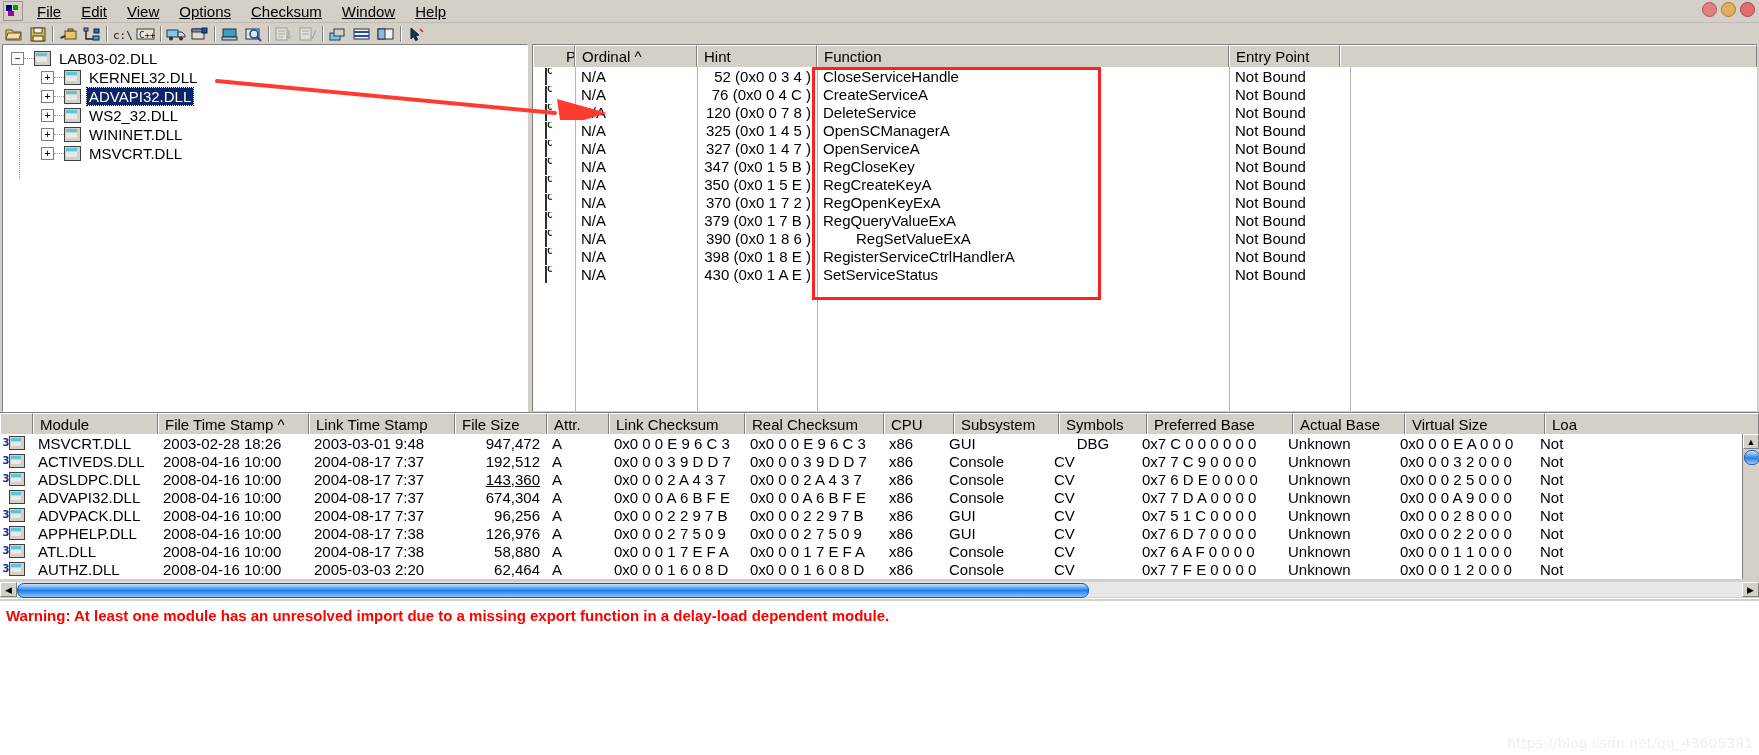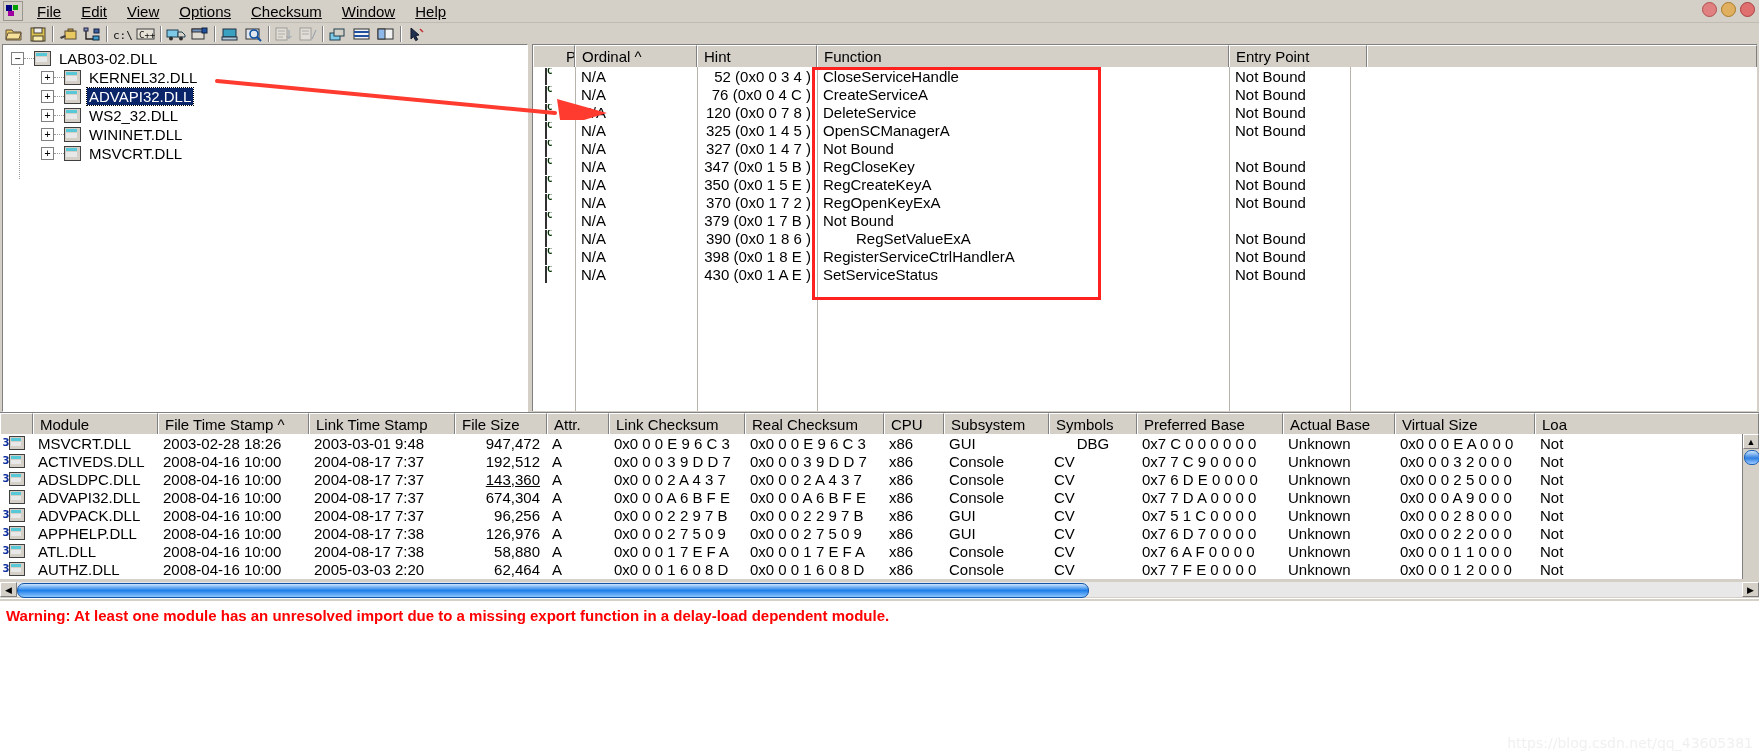--- a/index.html
+++ b/index.html
@@ -367,21 +367,21 @@
   </div>
 
   <div class="splitv"></div>
 
   <div class="imp-pane">
     <div class="lhead">
       <div class="lhcell" style="width:42px;padding-left:32px;">PI</div>
       <div class="lhcell" style="width:122px;">Ordinal ^</div>
       <div class="lhcell" style="width:120px;">Hint</div>
       <div class="lhcell" style="width:412px;">Function</div>
-      <div class="lhcell" style="width:138px;">Entry Point</div>
+      <div class="lhcell" style="width:111px;">Entry Point</div>
       <div class="lhcell" style="flex:1;"></div>
     </div>
 
     <div class="lbody">
 
       <div class="cbar" style="left:42px;top:0;bottom:0;"></div>
       <div class="cbar" style="left:164px;top:0;bottom:0;"></div>
       <div class="cbar" style="left:284px;top:0;bottom:0;"></div>
       <div class="cbar" style="left:696px;top:0;bottom:0;"></div>
       <div class="cbar" style="left:817px;top:0;bottom:0;"></div>
@@ -411,20 +411,21 @@
         <div class="lcell" style="width:42px;"><span class="pi-ico"></span></div>
         <div class="lcell" style="width:122px;">N/A</div>
         <div class="lcell num" style="width:120px;">325 (0x0 1 4 5 )</div>
         <div class="lcell" style="width:412px;">OpenSCManagerA</div>
         <div class="lcell" style="width:121px;">Not Bound</div>
       </div>
       <div class="lrow">
         <div class="lcell" style="width:42px;"><span class="pi-ico"></span></div>
         <div class="lcell" style="width:122px;">N/A</div>
         <div class="lcell num" style="width:120px;">327 (0x0 1 4 7 )</div>
+        <div class="lcell" style="width:412px;">OpenServiceA</div>
         <div class="lcell" style="width:121px;">Not Bound</div>
       </div>
       <div class="lrow">
         <div class="lcell" style="width:42px;"><span class="pi-ico"></span></div>
         <div class="lcell" style="width:122px;">N/A</div>
         <div class="lcell num" style="width:120px;">347 (0x0 1 5 B )</div>
         <div class="lcell" style="width:412px;">RegCloseKey</div>
         <div class="lcell" style="width:121px;">Not Bound</div>
       </div>
       <div class="lrow">
@@ -438,20 +439,21 @@
         <div class="lcell" style="width:42px;"><span class="pi-ico"></span></div>
         <div class="lcell" style="width:122px;">N/A</div>
         <div class="lcell num" style="width:120px;">370 (0x0 1 7 2 )</div>
         <div class="lcell" style="width:412px;">RegOpenKeyExA</div>
         <div class="lcell" style="width:121px;">Not Bound</div>
       </div>
       <div class="lrow">
         <div class="lcell" style="width:42px;"><span class="pi-ico"></span></div>
         <div class="lcell" style="width:122px;">N/A</div>
         <div class="lcell num" style="width:120px;">379 (0x0 1 7 B )</div>
+        <div class="lcell" style="width:412px;">RegQueryValueExA</div>
         <div class="lcell" style="width:121px;">Not Bound</div>
       </div>
       <div class="lrow">
         <div class="lcell" style="width:42px;"><span class="pi-ico"></span></div>
         <div class="lcell" style="width:122px;">N/A</div>
         <div class="lcell num" style="width:120px;">390 (0x0 1 8 6 )</div>
         <div class="lcell" style="width:412px;padding-left:39px;">RegSetValueExA</div>
         <div class="lcell" style="width:121px;">Not Bound</div>
       </div>
       <div class="lrow">
@@ -482,21 +484,21 @@
 <div class="modwrap">
   <div class="mhead">
     <div class="mhcell" style="width:33px;"></div>
     <div class="mhcell" style="width:125px;">Module</div>
     <div class="mhcell" style="width:151px;">File Time Stamp ^</div>
     <div class="mhcell" style="width:146px;">Link Time Stamp</div>
     <div class="mhcell" style="width:92px;">File Size</div>
     <div class="mhcell" style="width:62px;">Attr.</div>
     <div class="mhcell" style="width:136px;">Link Checksum</div>
     <div class="mhcell" style="width:139px;">Real Checksum</div>
-    <div class="mhcell" style="width:60px;">CPU</div>
+    <div class="mhcell" style="width:70px;">CPU</div>
     <div class="mhcell" style="width:105px;">Subsystem</div>
     <div class="mhcell" style="width:88px;">Symbols</div>
     <div class="mhcell" style="width:146px;">Preferred Base</div>
     <div class="mhcell" style="width:112px;">Actual Base</div>
     <div class="mhcell" style="width:140px;">Virtual Size</div>
     <div class="mhcell" style="flex:1;">Loa</div>
   </div>
 
   <div class="mbody">
 

